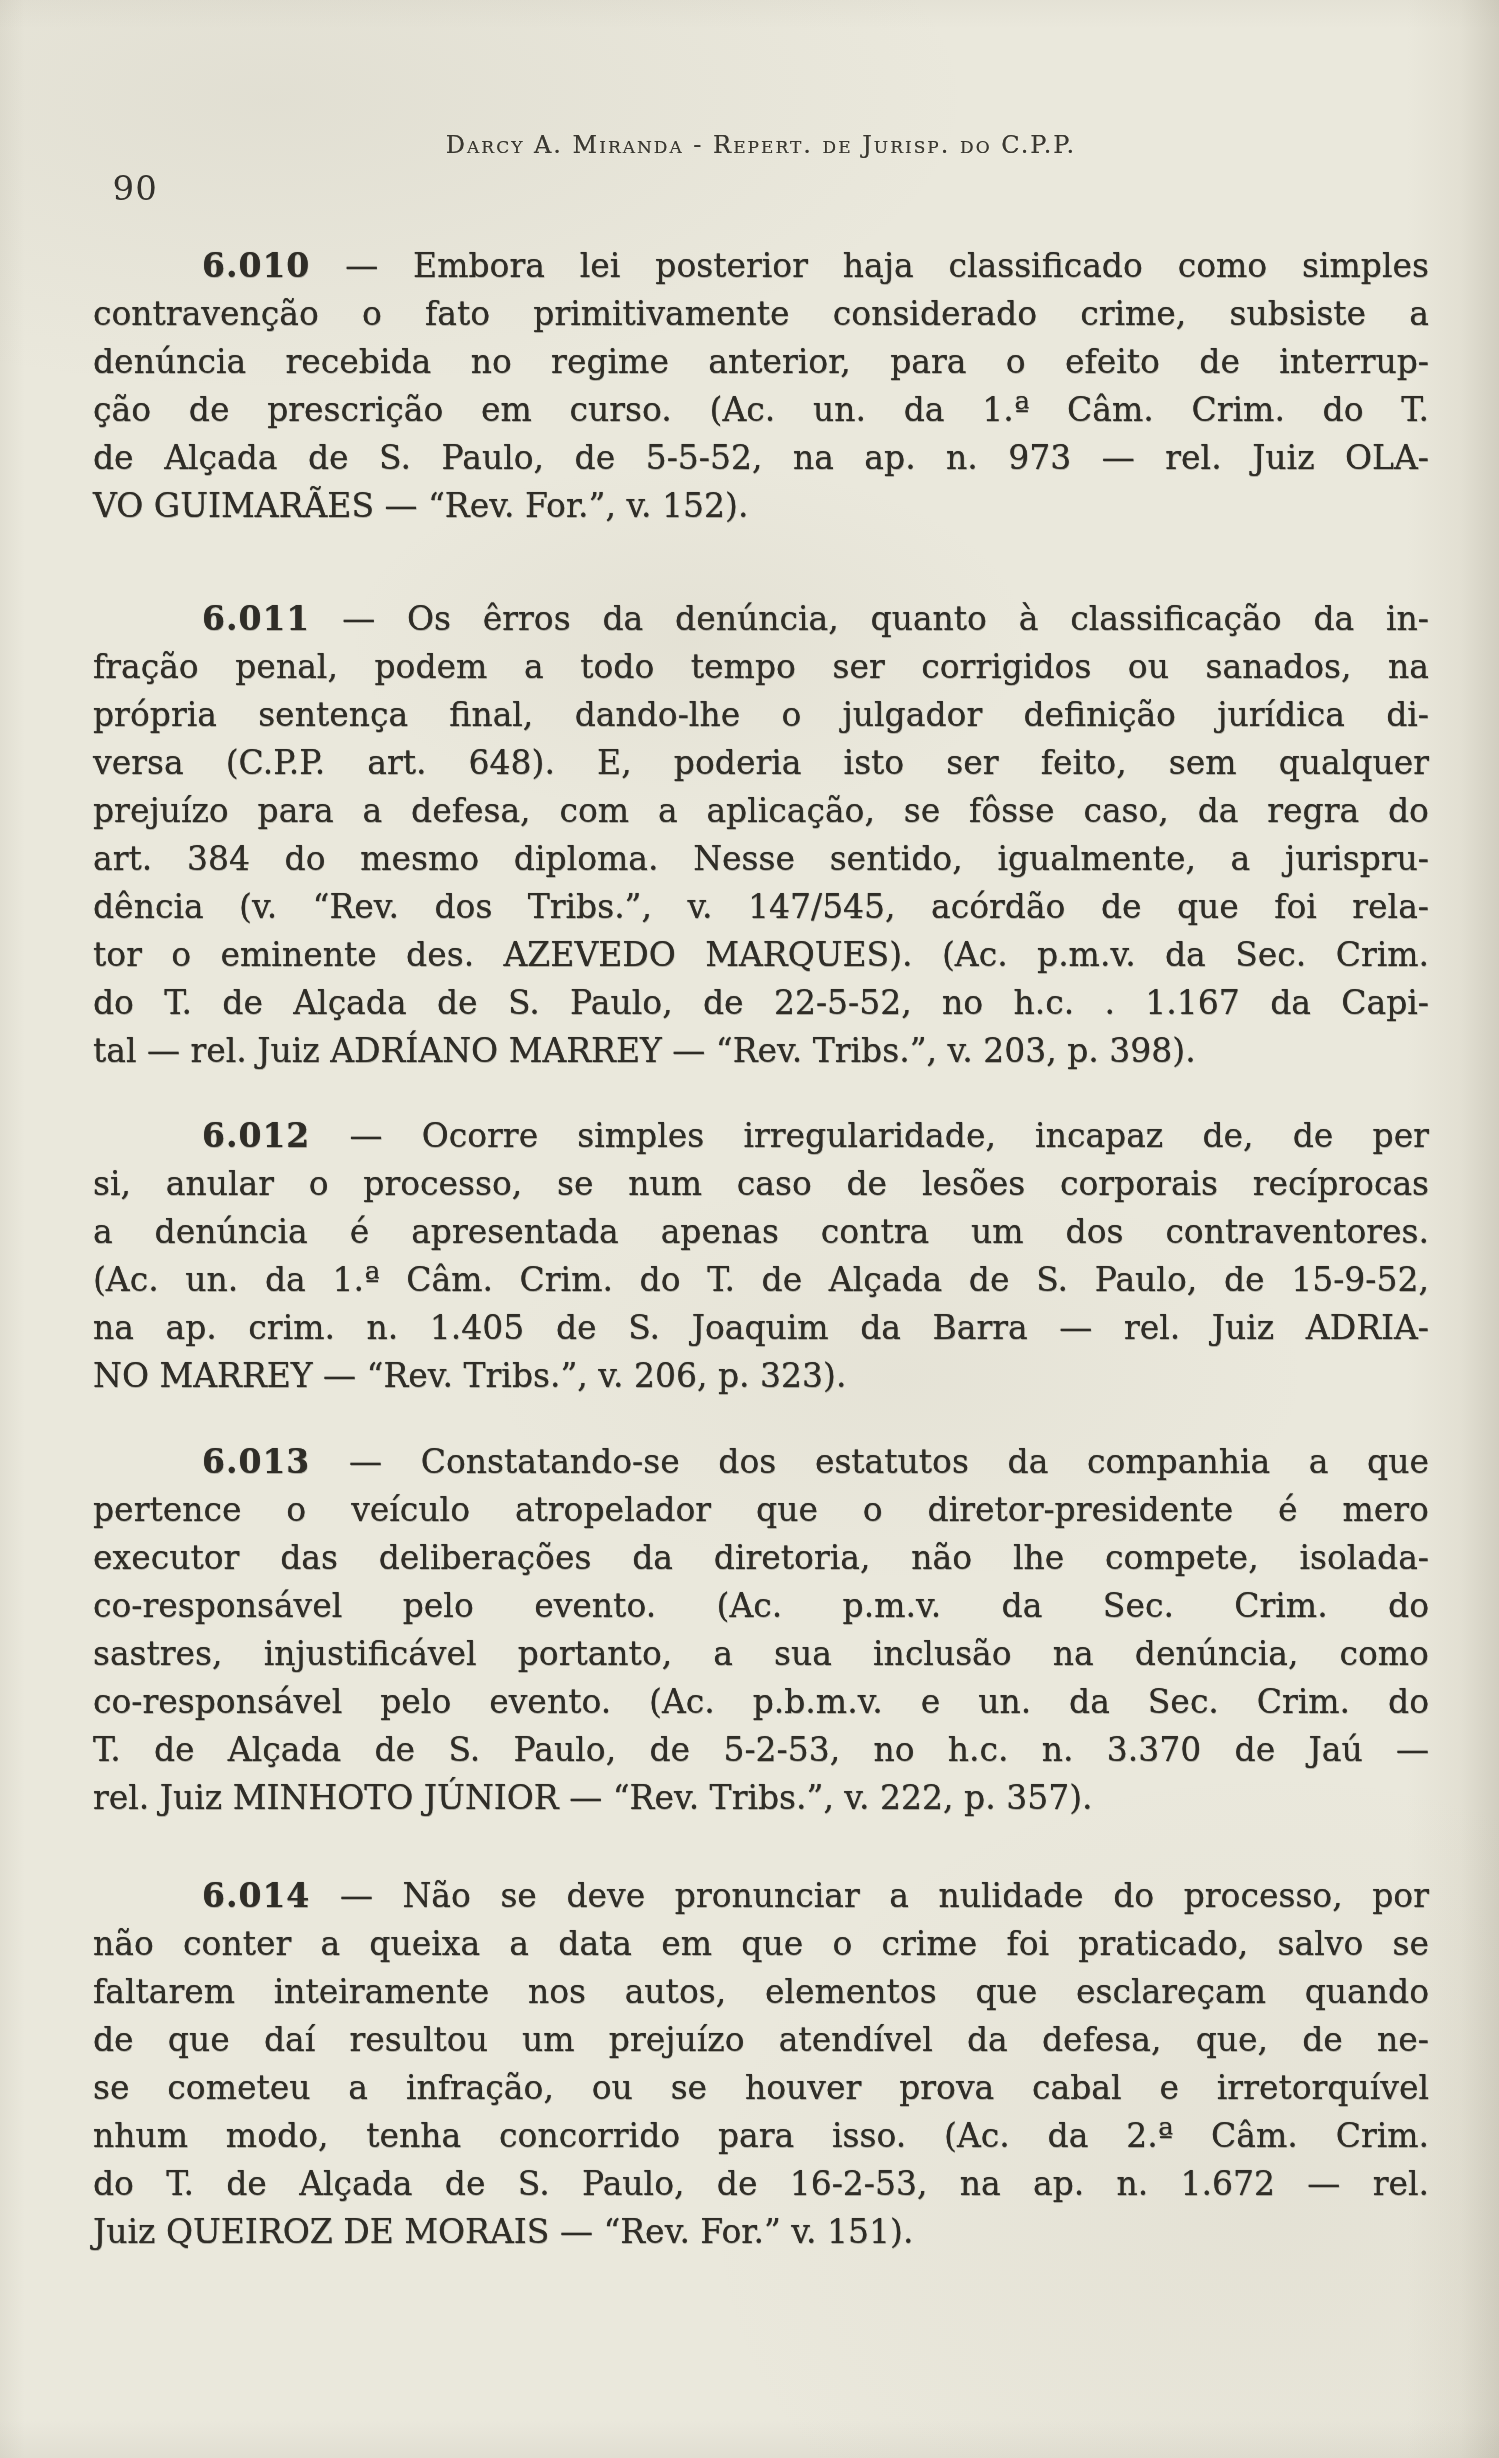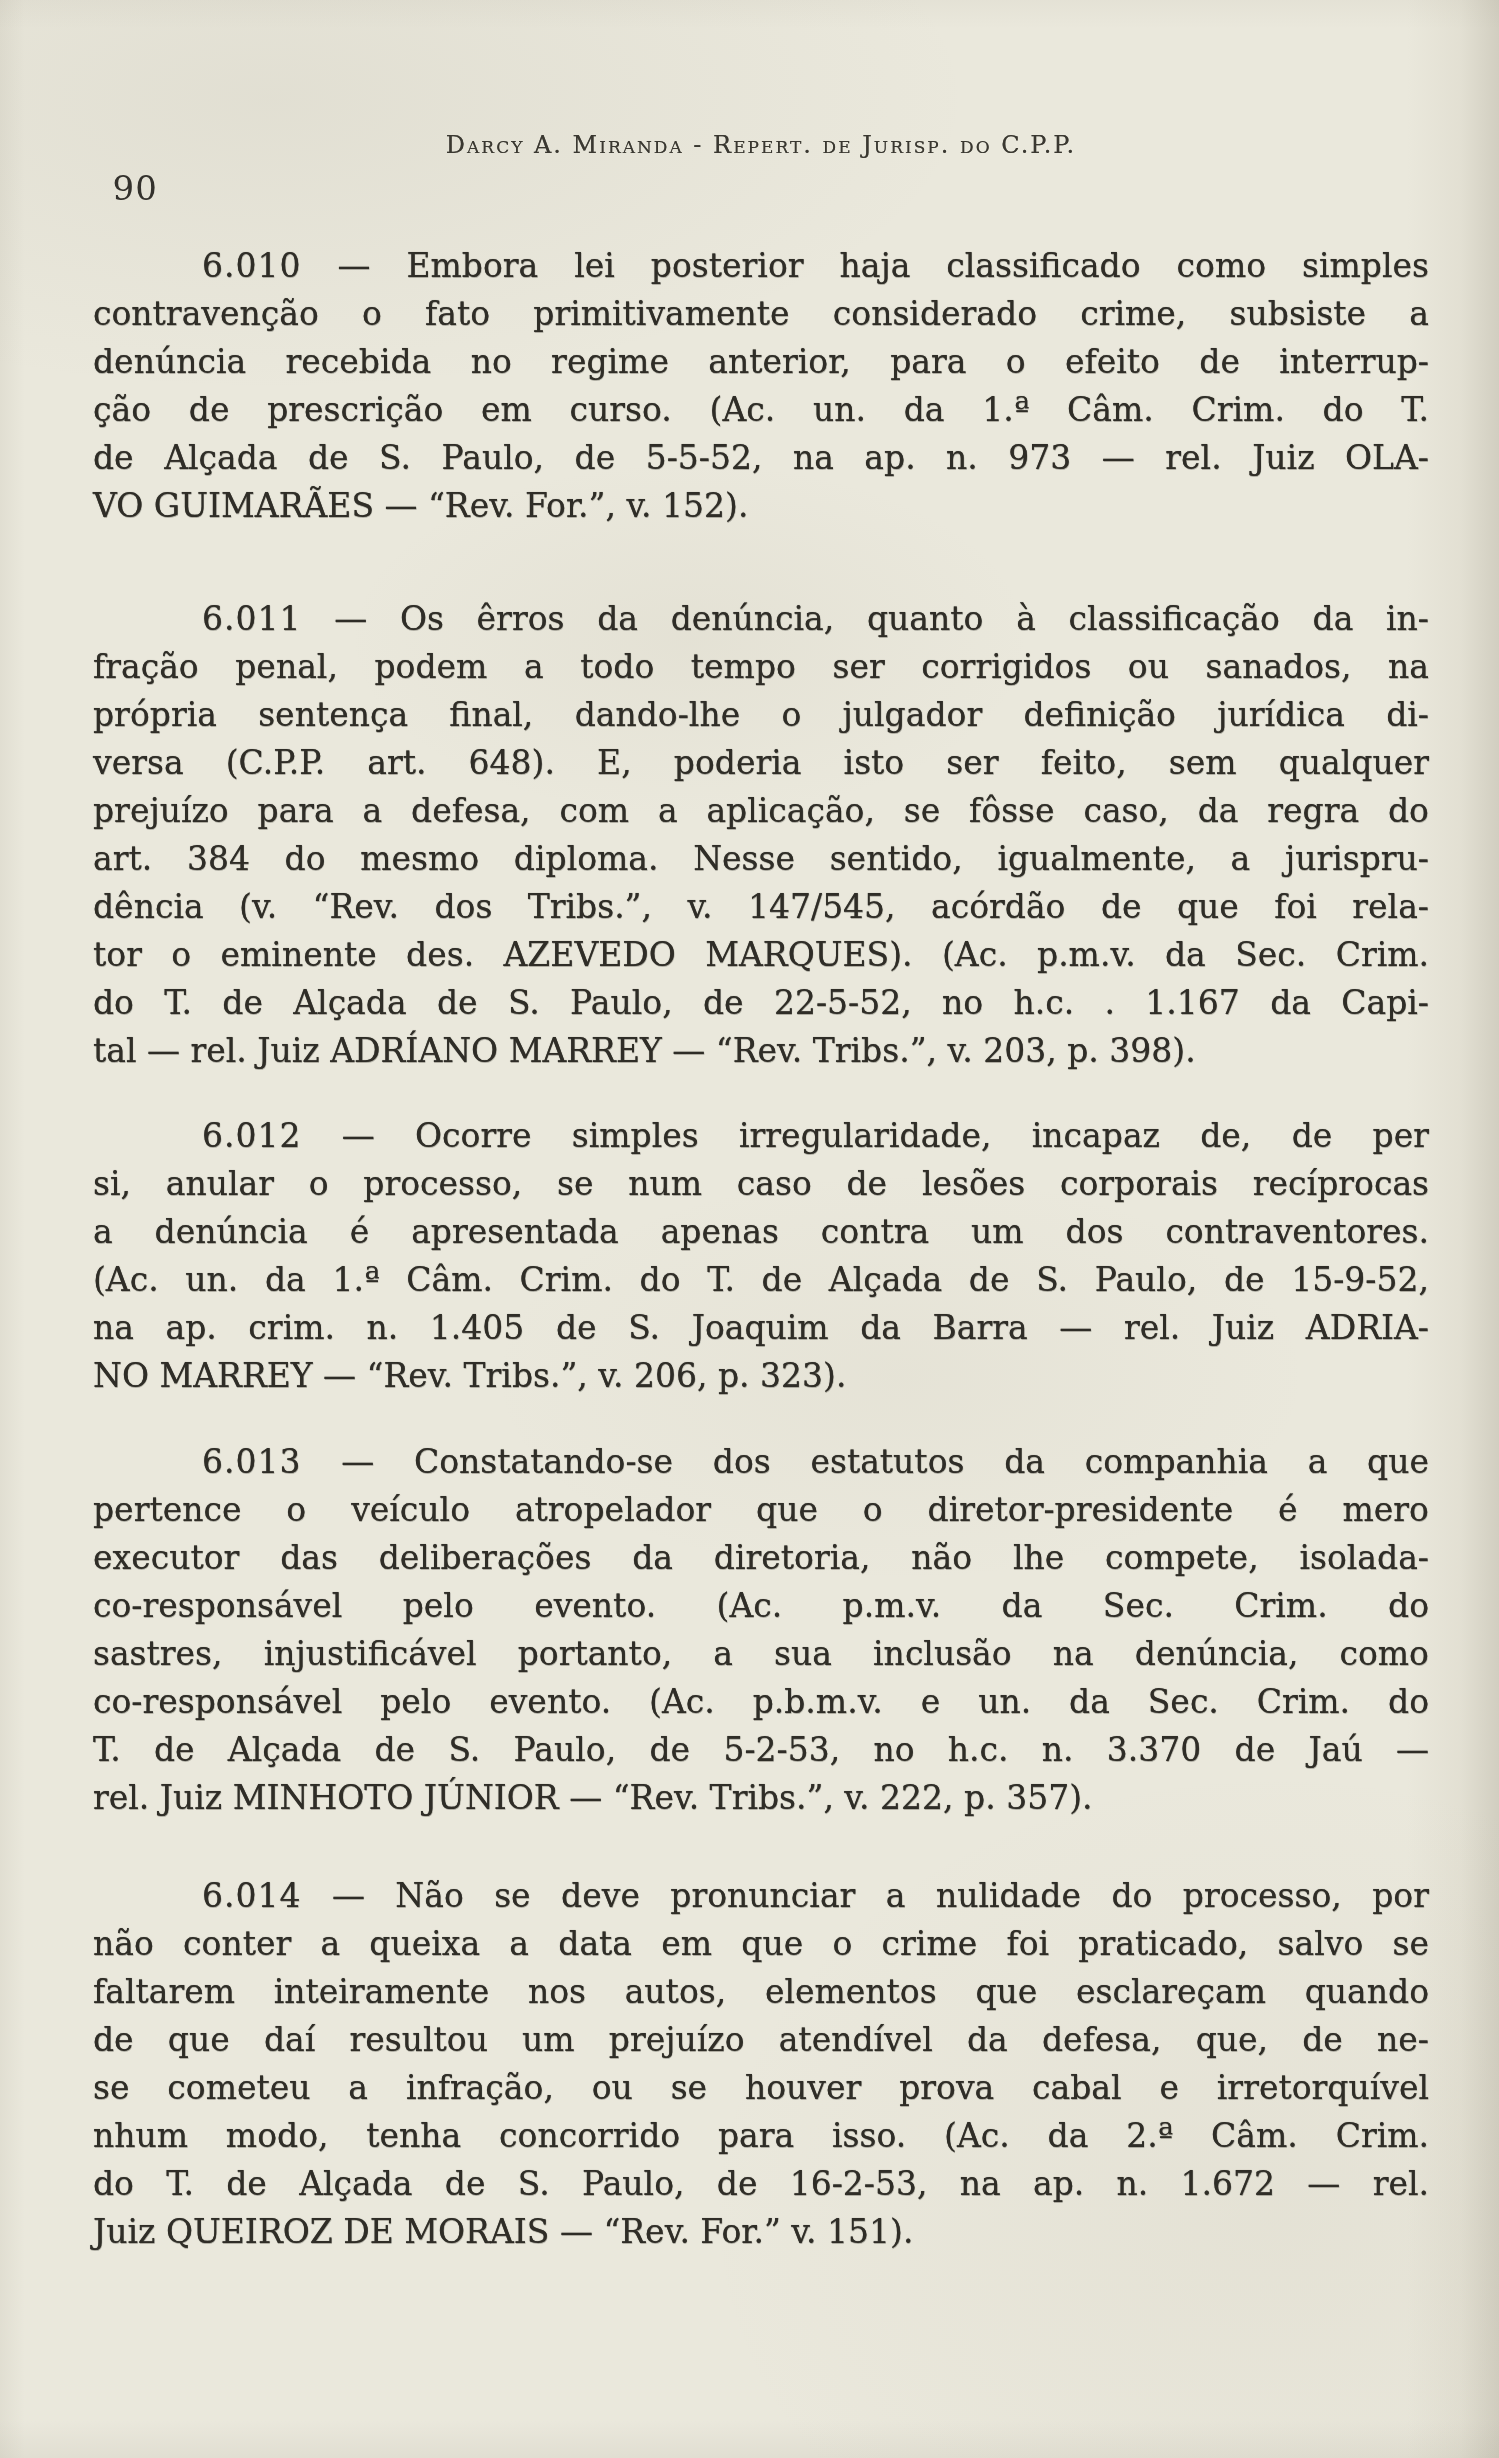--- a/index.html
+++ b/index.html
@@ -57,21 +57,21 @@
   }
   .line {
     text-align: justify;
     text-align-last: justify;
     white-space: normal;
     height: 48px;
     overflow: visible;
   }
   .line.first { text-indent: 109px; }
   .line.last { text-align-last: left; }
-  .pnum { font-weight: normal; letter-spacing: 1px; }
+  .pnum { font-weight: bold; letter-spacing: 1px; }
   .p0 { top: 242px; }
   .p1 { top: 595px; }
   .p2 { top: 1112px; }
   .p3 { top: 1438px; }
   .p4 { top: 1872px; }
 </style>
 </head>
 <body>
 
 <div class="page">

